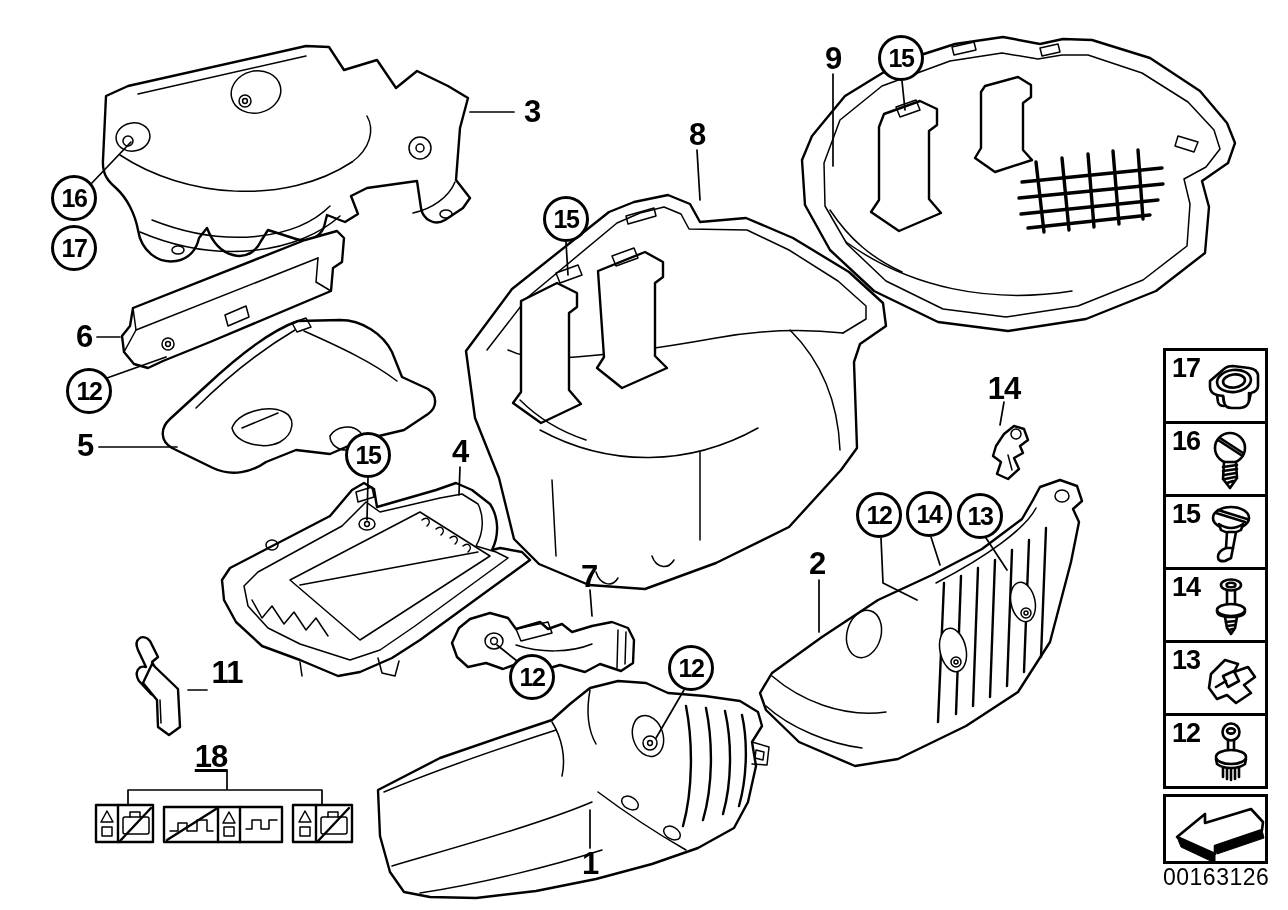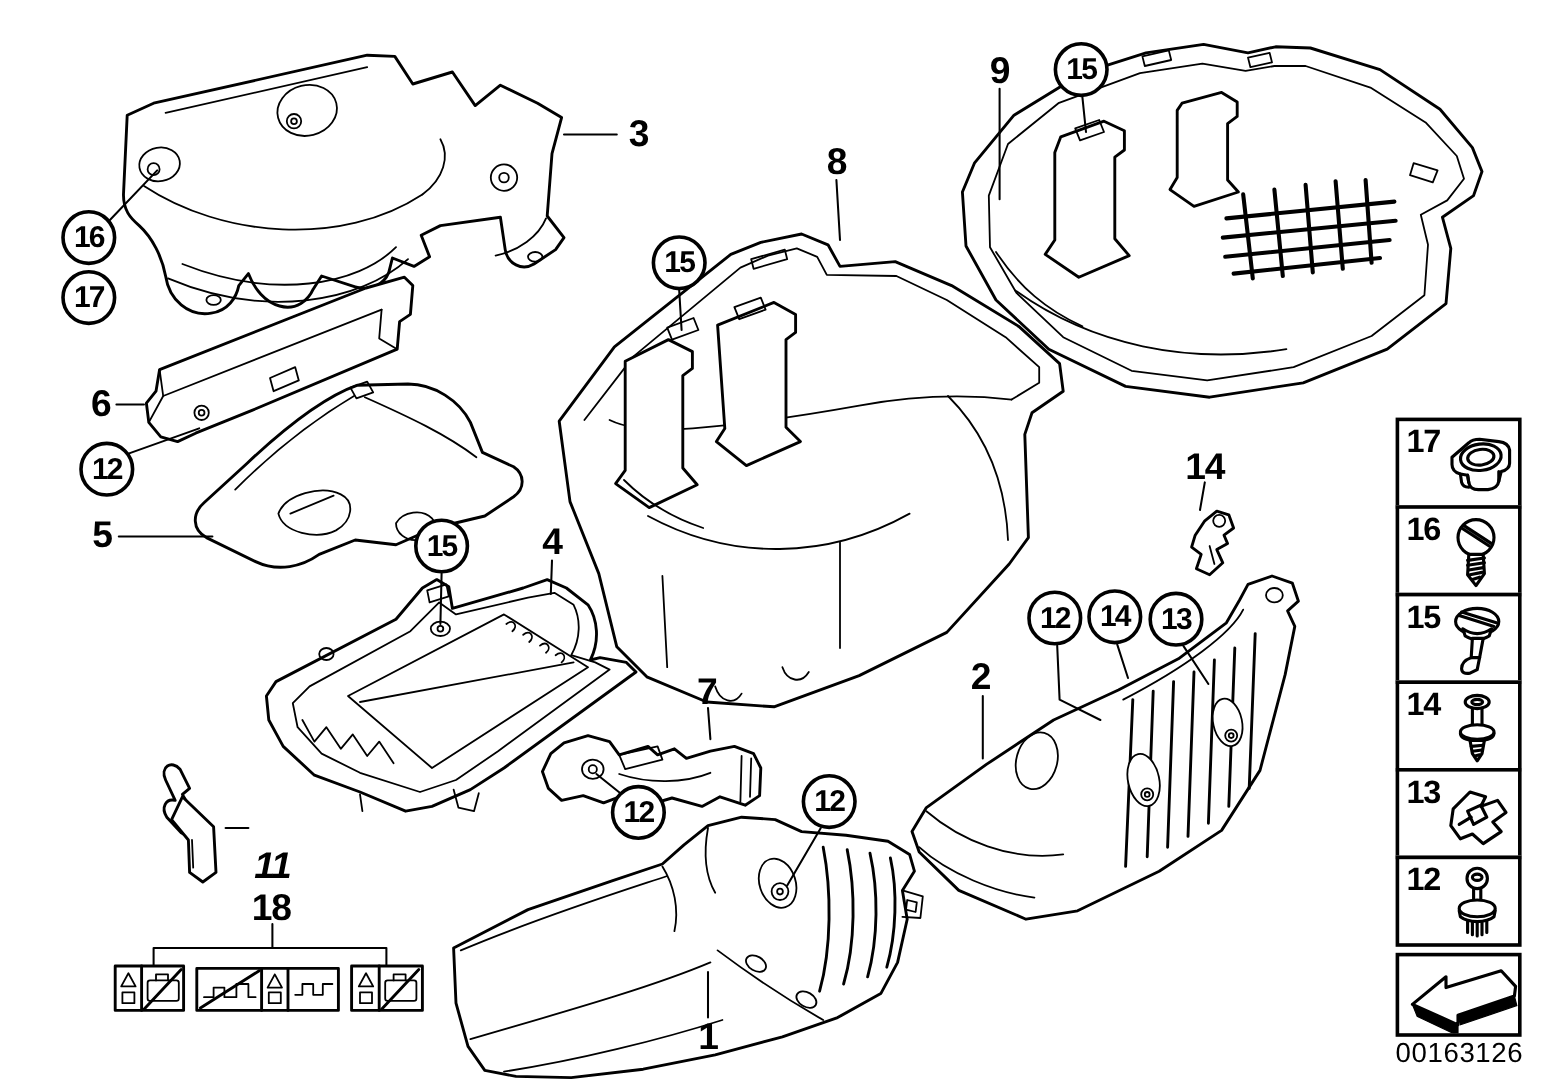--- a/index.html
+++ b/index.html
@@ -272,22 +272,22 @@
       <div class="plain-label" style="left: 532px; top: 112px;">3</div>
       <div class="plain-label" style="left: 84px; top: 337px;">6</div>
       <div class="plain-label" style="left: 85px; top: 446px;">5</div>
       <div class="plain-label" style="left: 460px; top: 452px;">4</div>
       <div class="plain-label" style="left: 589px; top: 577px;">7</div>
       <div class="plain-label" style="left: 697px; top: 135px;">8</div>
       <div class="plain-label" style="left: 833px; top: 59px;">9</div>
       <div class="plain-label" style="left: 1004px; top: 389px;">14</div>
       <div class="plain-label" style="left: 817px; top: 564px;">2</div>
       <div class="plain-label" style="left: 590px; top: 864px;">1</div>
-      <div class="plain-label" style="left: 227px; top: 722px; font-style: italic;">11</div>
-      <div class="plain-label" style="left: 226px; top: 757px;">18</div>
+      <div class="plain-label" style="left: 227px; top: 673px;">11</div>
+      <div class="plain-label" style="left: 211px; top: 757px; text-decoration: underline;">18</div>
       <div class="callout" style="left: 51px; top: 175px;">16</div>
       <div class="callout" style="left: 51px; top: 225px;">17</div>
       <div class="callout" style="left: 66px; top: 368px;">12</div>
       <div class="callout" style="left: 345px; top: 432px;">15</div>
       <div class="callout" style="left: 543px; top: 196px;">15</div>
       <div class="callout" style="left: 878px; top: 35px;">15</div>
       <div class="callout" style="left: 509px; top: 654px;">12</div>
       <div class="callout" style="left: 668px; top: 645px;">12</div>
       <div class="callout" style="left: 856px; top: 492px;">12</div>
       <div class="callout" style="left: 906px; top: 491px;">14</div>

